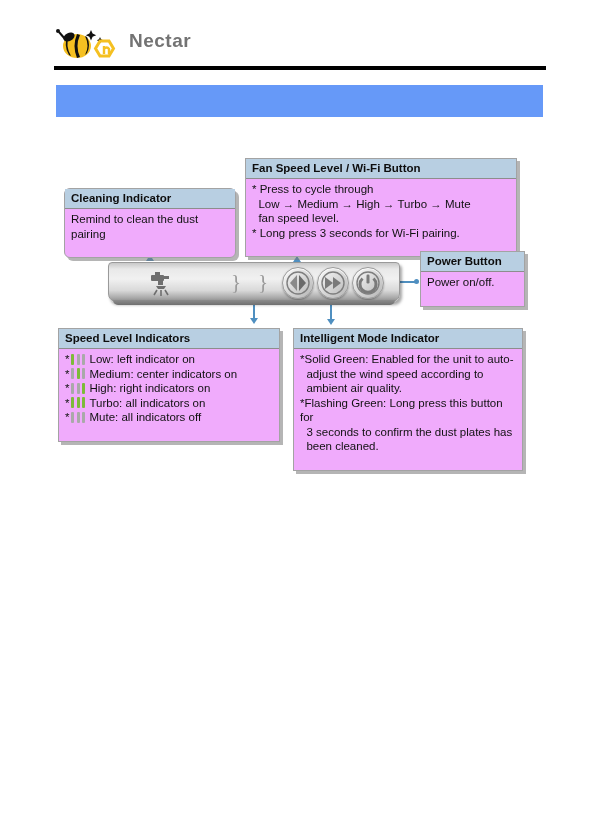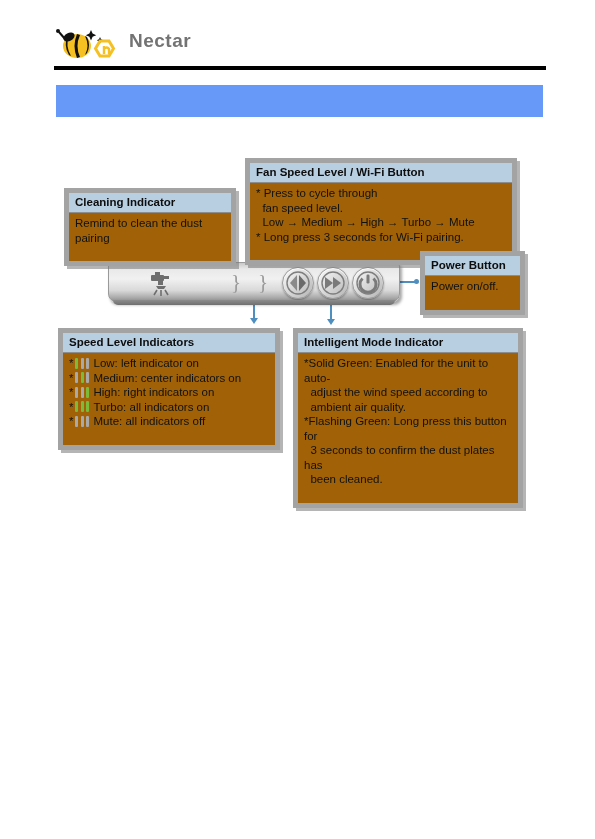--- a/index.html
+++ b/index.html
@@ -38,22 +38,22 @@
   #blue-band {
     position: absolute;
     left: 56px; top: 85px;
     width: 487px; height: 32px;
     background: #6699f8;
   }
 
   
   .callout {
     position: absolute;
-    background: #a16207;
-    border: 5px solid #a3a3a3;
+    background: #f0abfc;
+    border: 1px solid #a3a3a3;
     box-shadow: 3px 3px 0 rgba(120,120,120,.55);
   }
   .callout .cal-title {
     background: #b8cfe2;
     border-bottom: 1px solid #8d8d8d;
     font-weight: bold;
     font-size: 11.5px;
     color: #0d0d0d;
     padding: 2px 6px 3px 6px;
     line-height: 14px;
@@ -61,21 +61,21 @@
   }
   .callout .cal-body {
     padding: 3px 5px 16px 6px;
     font-size: 11.5px;
     line-height: 14.5px;
     color: #111111;
   }
   .callout .cal-body .ln { white-space: nowrap; }
   .callout .cal-body .ln.wrap { white-space: normal; }
 
-  #box-cleaning { left: 64px;  top: 188px; width: 172px; }
+  #box-cleaning { left: 64px;  top: 188px; width: 172px; border-radius: 6px; }
   #box-fan      { left: 245px; top: 158px; width: 272px; }
   #box-power    { left: 420px; top: 251px; width: 105px; }
   #box-speed    { left: 58px;  top: 328px; width: 222px; }
   #box-intel    { left: 293px; top: 328px; width: 230px; }
 
   
   .sp-row {
     display: flex;
     align-items: center;
     white-space: nowrap;
@@ -263,22 +263,22 @@
   <div class="cal-body">
     <div class="ln">Remind to clean the dust</div>
     <div class="ln">pairing</div>
   </div>
 </div>
 
 <div class="callout" id="box-fan">
   <div class="cal-title">Fan Speed Level / Wi-Fi Button</div>
   <div class="cal-body">
     <div class="ln">* Press to cycle through</div>
+    <div class="ln">&nbsp; Low → Medium → High → Turbo → Mute</div>
     <div class="ln">&nbsp; fan speed level.</div>
-    <div class="ln">&nbsp; Low → Medium → High → Turbo → Mute</div>
     <div class="ln">* Long press 3 seconds for Wi-Fi pairing.</div>
   </div>
 </div>
 
 <div class="callout" id="box-power">
   <div class="cal-title">Power Button</div>
   <div class="cal-body">
     <div class="ln">Power on/off.</div>
   </div>
 </div>

